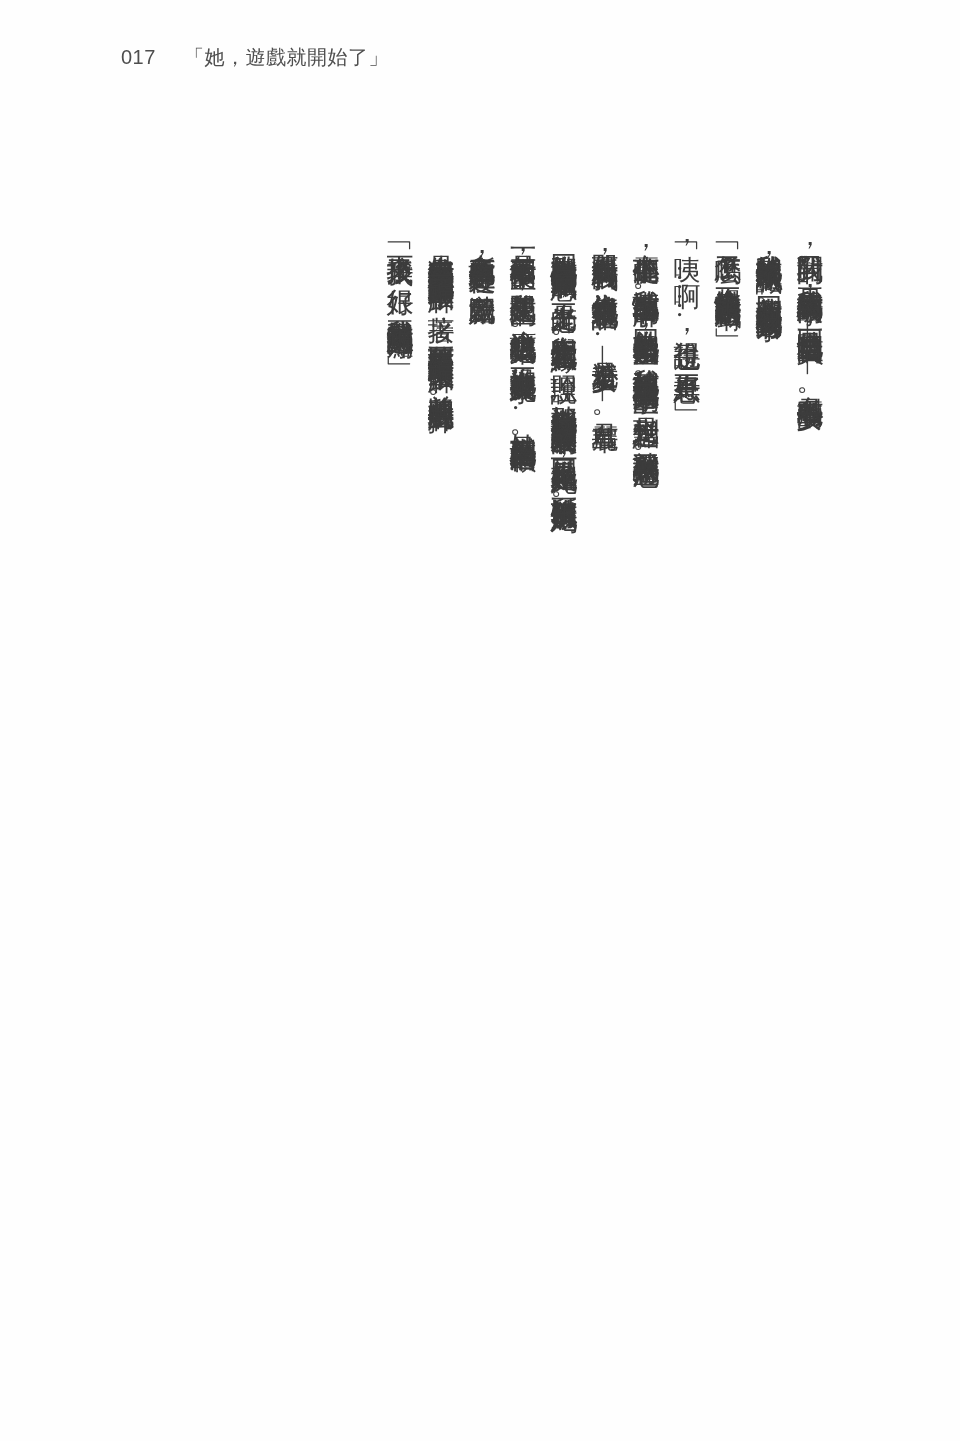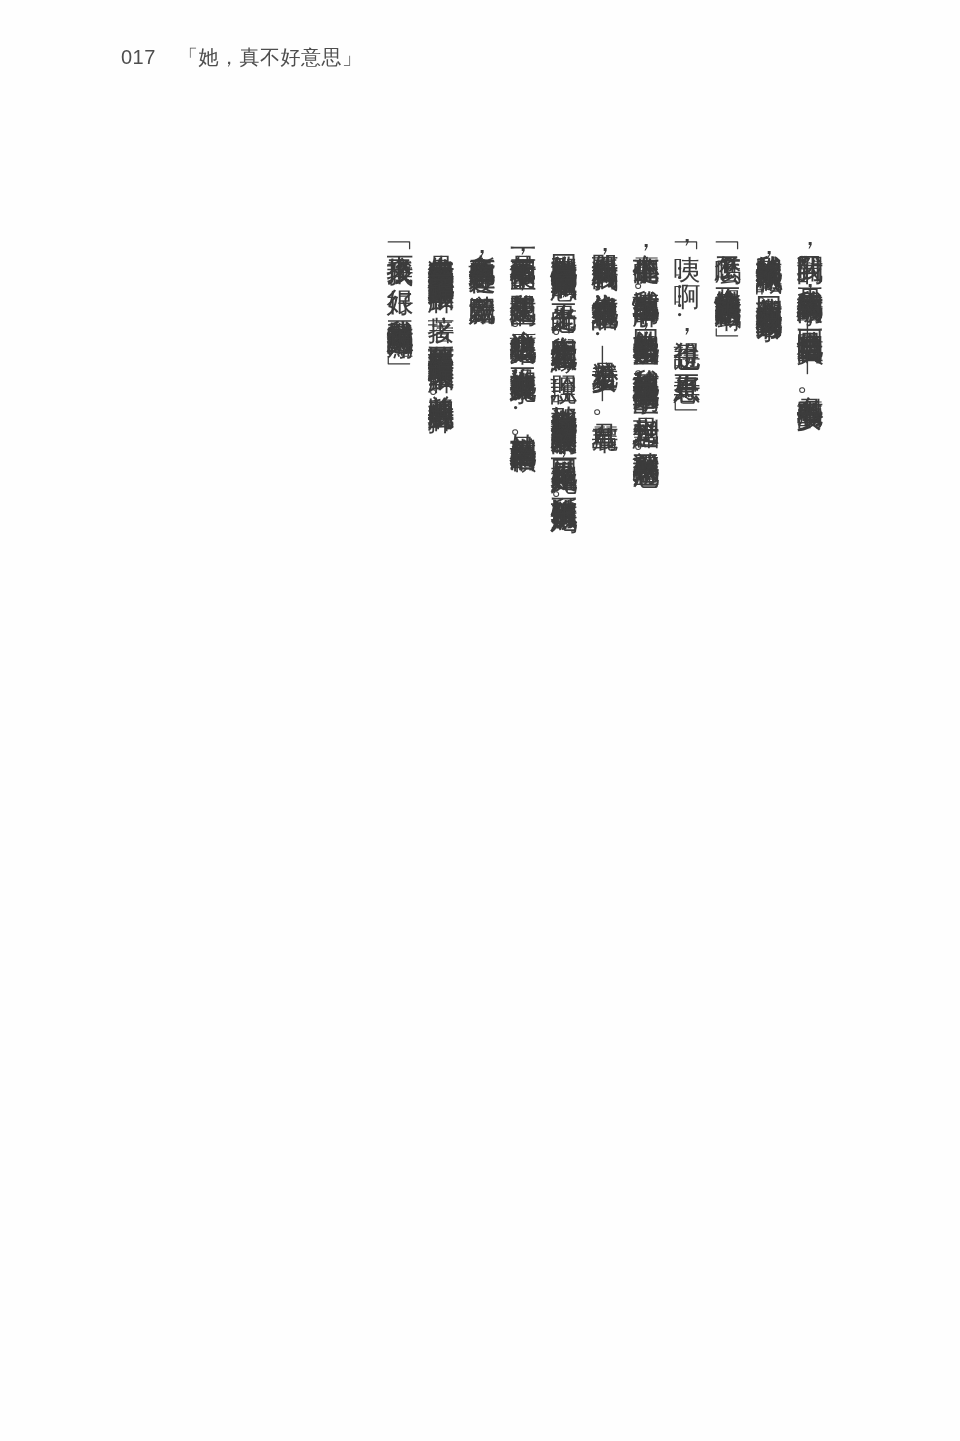--- a/index.html
+++ b/index.html
@@ -23,21 +23,21 @@
     position: absolute;
     left: 121px;
     top: 44px;
     font-size: 20px;
     letter-spacing: 0.5px;
     color: #4e4e4e;
     font-family: "Liberation Sans", "DejaVu Sans", sans-serif;
     white-space: nowrap;
   }
   .page-header .page-num {
-    margin-right: 22px;
+    margin-right: 28px;
     text-align: right;
   }
   .text-block {
     position: absolute;
     top: 185px;
     right: 130px;
     height: 1095px;
     writing-mode: vertical-rl;
     text-orientation: mixed;
     font-size: 27px;
@@ -51,21 +51,21 @@
     padding: 0;
     text-indent: 48px;
   }
 </style>
 </head>
 <body>
 
 <div class="page">
 
   <header class="page-header">
-    <span class="page-num">017</span><span class="chapter">「她，真不好意思」</span>
+    <span class="page-num">017</span><span class="chapter">「她，遊戲就開始了」</span>
   </header>
 
   <main class="text-block">
     <p>對我開口的，正是我的青梅竹馬的同年級同學，同時也是這個社團的一員——名叫君島麗華的少女。</p>
     <p>我和她從幼稚園的時候就認識了，因此我們才會互相親暱地直接喊對方的名字。</p>
     <p>「怎麼了嗎？不趕快準備的話就沒辦法開始遊戲了唷！」</p>
     <p>「咦，啊……說得也是，真不好意思！」</p>
     <p>在小麗的催促下，我慌忙地整理著自己的手牌。因為她的觀察力相當敏銳，我相信她一定已經發現了我喜歡蓬萊同學的事。光是想到這一點，就讓我不禁感到有些尷尬。</p>
     <p>即使是面對青梅竹馬的我，也依然會很有禮貌地說話……這就是這名少女——君島麗華。</p>
     <p>因為她那對所有的事情都十分柔軟且溫和的氣息，不光是老師，在學生之間也相當有人緣。照理說，她那淺色的波浪捲髮本來應該是會被判定違反校規的，可是因為她天生就是如此，所以被視為特例而放了她一馬。</p>

